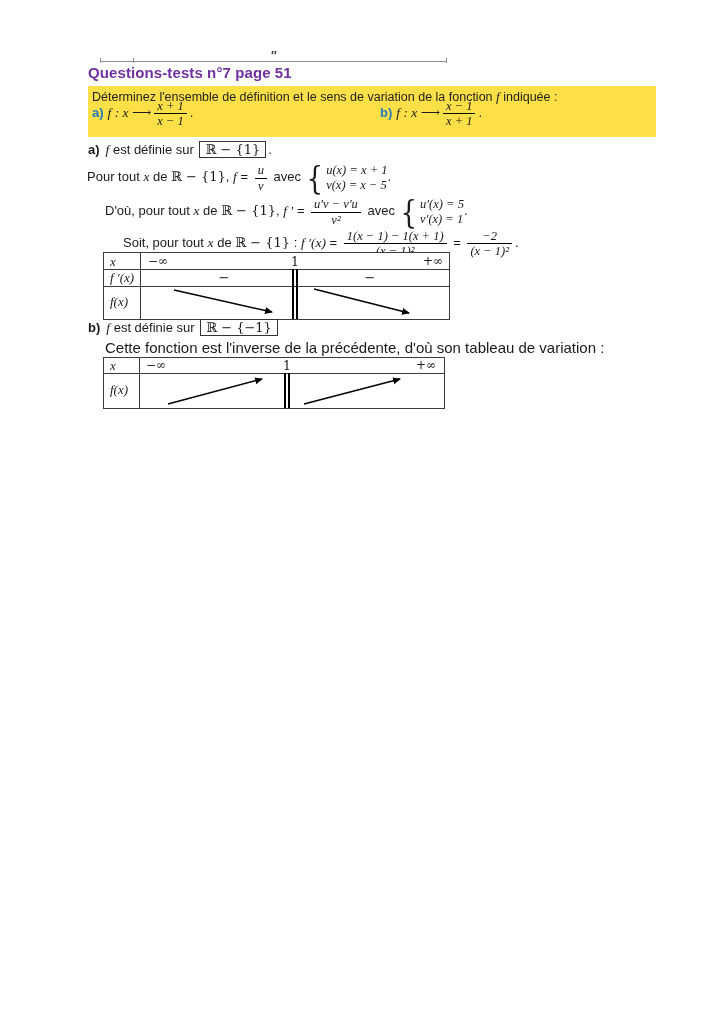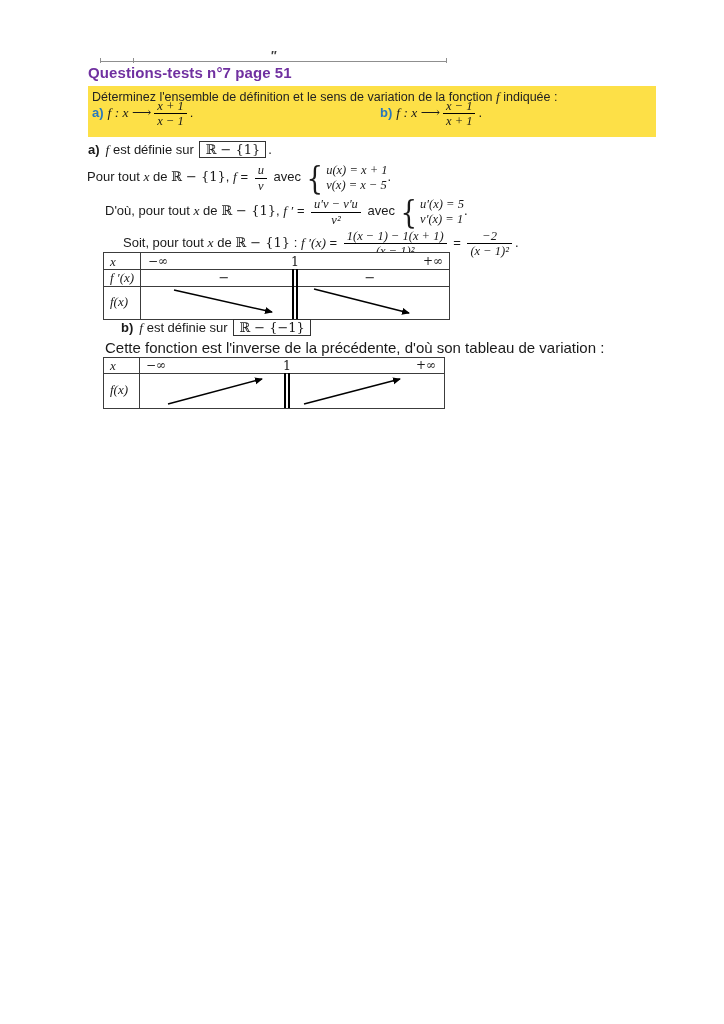--- a/index.html
+++ b/index.html
@@ -117,21 +117,21 @@
       <defs>
         <marker id="ahA" markerUnits="userSpaceOnUse" markerWidth="9" markerHeight="8" refX="7" refY="3.5" orient="auto">
           <path d="M0,0 L8,3.5 L0,7 z" fill="#000"></path>
         </marker>
       </defs>
       <line x1="70" y1="37" x2="168" y2="59" stroke="#000" stroke-width="1.4" marker-end="url(#ahA)"></line>
       <line x1="210" y1="36" x2="305" y2="60" stroke="#000" stroke-width="1.4" marker-end="url(#ahA)"></line>
     </svg>
   </div>
 
-  <div class="pline" style="left:88px;top:319px;margin-left:33px;">
+  <div class="pline" style="left:88px;top:319px;">
     <span class="plabel">b)</span><span class="m">f</span><span> est définie sur </span><span class="dombox">ℝ − {−1}</span>
   </div>
 
   <div class="pline" style="left:105px;top:339px;font-size:15px;">Cette fonction est l'inverse de la précédente, d'où son tableau de variation :</div>
 
   <div class="vtable" style="left:103px;top:357px;width:340px;height:50px;">
     <div class="hline" style="top:15px;"></div>
     <div class="vline" style="left:35px;height:50px;"></div>
     <div class="vlabel" style="top:0px;">x</div>
     <div class="vlabel" style="top:24px;">f(x)</div>

